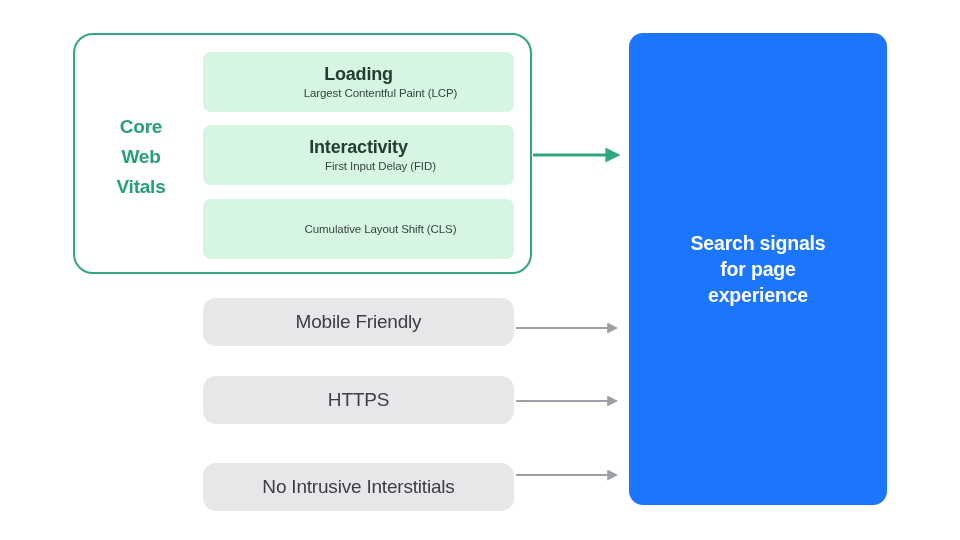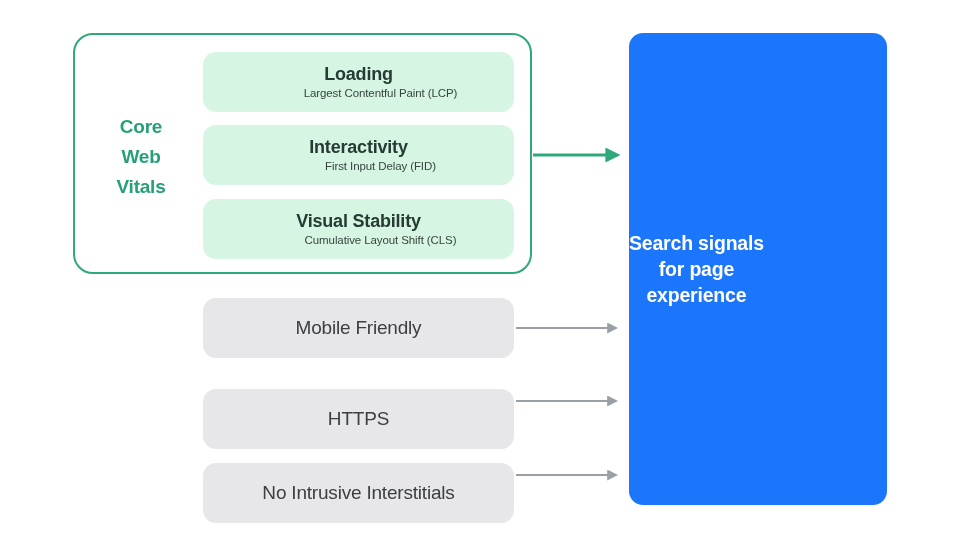--- a/index.html
+++ b/index.html
@@ -45,21 +45,21 @@
     letter-spacing: -0.2px;
   }
 
   
   .metric-card {
     position: absolute;
     left: 203px;
     width: 311px;
     height: 60px;
     background: #D6F5E3;
-    border-radius: 13px;
+    border-radius: 8px;
     display: flex;
     flex-direction: column;
     align-items: center;
     justify-content: center;
   }
   .metric-card.c1 { top: 52px; }
   .metric-card.c2 { top: 125px; }
   .metric-card.c3 { top: 199px; }
 
   .metric-title {
@@ -77,49 +77,50 @@
     margin-top: 1px;
     letter-spacing: -0.1px;
     padding-left: 44px;
   }
 
   
   .signal-card {
     position: absolute;
     left: 203px;
     width: 311px;
-    height: 60px;
+    height: 48px;
     background: #E7E7E9;
     border-radius: 13px;
     display: flex;
     align-items: center;
     justify-content: center;
   }
   .signal-card.s1 { top: 298px; }
-  .signal-card.s2 { top: 389px; }
+  .signal-card.s2 { top: 376px; }
   .signal-card.s3 { top: 463px; }
   .signal-label {
     color: #3c4043;
     font-size: 19px;
     font-weight: normal;
     line-height: 22px;
     letter-spacing: -0.2px;
   }
 
   
   .outcome-panel {
     position: absolute;
     left: 629px;
     top: 33px;
     width: 258px;
     height: 472px;
     background: #1B76FB;
     border-radius: 14px;
     display: flex;
     align-items: center;
+    justify-content: center;
   }
   .outcome-text {
     color: #ffffff;
     font-size: 19.5px;
     font-weight: bold;
     line-height: 26px;
     text-align: center;
     letter-spacing: -0.2px;
     white-space: pre-line;
   }
@@ -151,21 +152,20 @@
     <div class="metric-title">Loading</div>
     <div class="metric-sub">Largest Contentful Paint (LCP)</div>
   </div>
 
   <div class="metric-card c2">
     <div class="metric-title">Interactivity</div>
     <div class="metric-sub">First Input Delay (FID)</div>
   </div>
 
   <div class="metric-card c3">
-    <div class="metric-title">Visual Stability</div>
     <div class="metric-sub">Cumulative Layout Shift (CLS)</div>
   </div>
 
   <div class="signal-card s1">
     <div class="signal-label">Mobile Friendly</div>
   </div>
   <div class="signal-card s2">
     <div class="signal-label">HTTPS</div>
   </div>
   <div class="signal-card s3">

